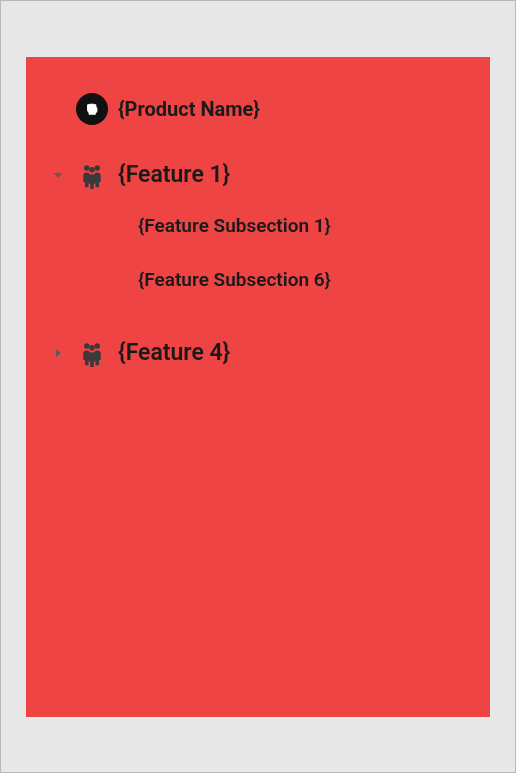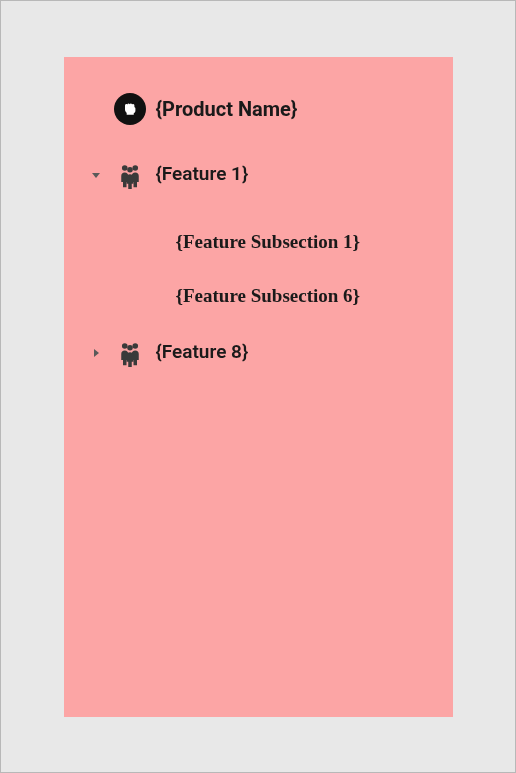--- a/index.html
+++ b/index.html
@@ -11,22 +11,22 @@
       font-family: -apple-system, BlinkMacSystemFont, "Segoe UI", Roboto, Helvetica, Arial, sans-serif;
       background: #e8e8e8;
       width: 516px;
       height: 773px;
       display: flex;
       align-items: center;
       justify-content: center;
       border: 1px solid #b8b8b8;
     }
     .panel {
-      background: #fca5a5;
-      width: 389px;
+      background: #ef4444;
+      width: 464px;
       height: 660px;
       padding: 28px 24px;
     }
     .tree-row {
       display: flex;
       align-items: center;
       min-height: 48px;
       padding: 6px 0;
       gap: 10px;
     }
@@ -63,35 +63,34 @@
       align-items: center;
       justify-content: center;
     }
     .product-icon-circle svg {
       fill: #ffffff;
     }
     .people-icon svg {
       fill: #3a3a3a;
     }
     .label {
-      font-size: 19px;
+      font-size: 23px;
       font-weight: 600;
       color: #1a1a1a;
       line-height: 1.3;
     }
     .product-label {
       font-size: 20px;
       font-weight: 700;
     }
     .sub-row {
       padding-left: 88px;
       min-height: 54px;
       display: flex;
-      align-items: flex-end;
-      font-family: Liberation Serif, serif;
+      align-items: center;
     }
     .sub-label {
       font-size: 19px;
       font-weight: 600;
       color: #1a1a1a;
     }
     .gap-top {
       margin-top: 18px;
     }
     .gap-top-lg {
@@ -150,16 +149,16 @@
     <span class="icon people-icon">
       <svg width="28" height="28" viewBox="0 0 32 32">
         <circle cx="10" cy="8" r="3.2"></circle>
         <path d="M6 24 L6 17 C6 14.5 7.5 13 10 13 C12.5 13 14 14.5 14 17 L14 24 L12 24 L12 30 L8 30 L8 24 Z"></path>
         <circle cx="22" cy="8" r="3.2"></circle>
         <path d="M18 24 L18 17 C18 14.5 19.5 13 22 13 C24.5 13 26 14.5 26 17 L26 24 L24 24 L24 30 L20 30 L20 24 Z"></path>
         <circle cx="16" cy="10" r="3.2"></circle>
         <path d="M12 26 L12 19 C12 16.5 13.5 15 16 15 C18.5 15 20 16.5 20 19 L20 26 L18 26 L18 32 L14 32 L14 26 Z"></path>
       </svg>
     </span>
-    <span class="label">{Feature 8}</span>
+    <span class="label">{Feature 4}</span>
   </div>
 
 </div>
 
 </body></html>

